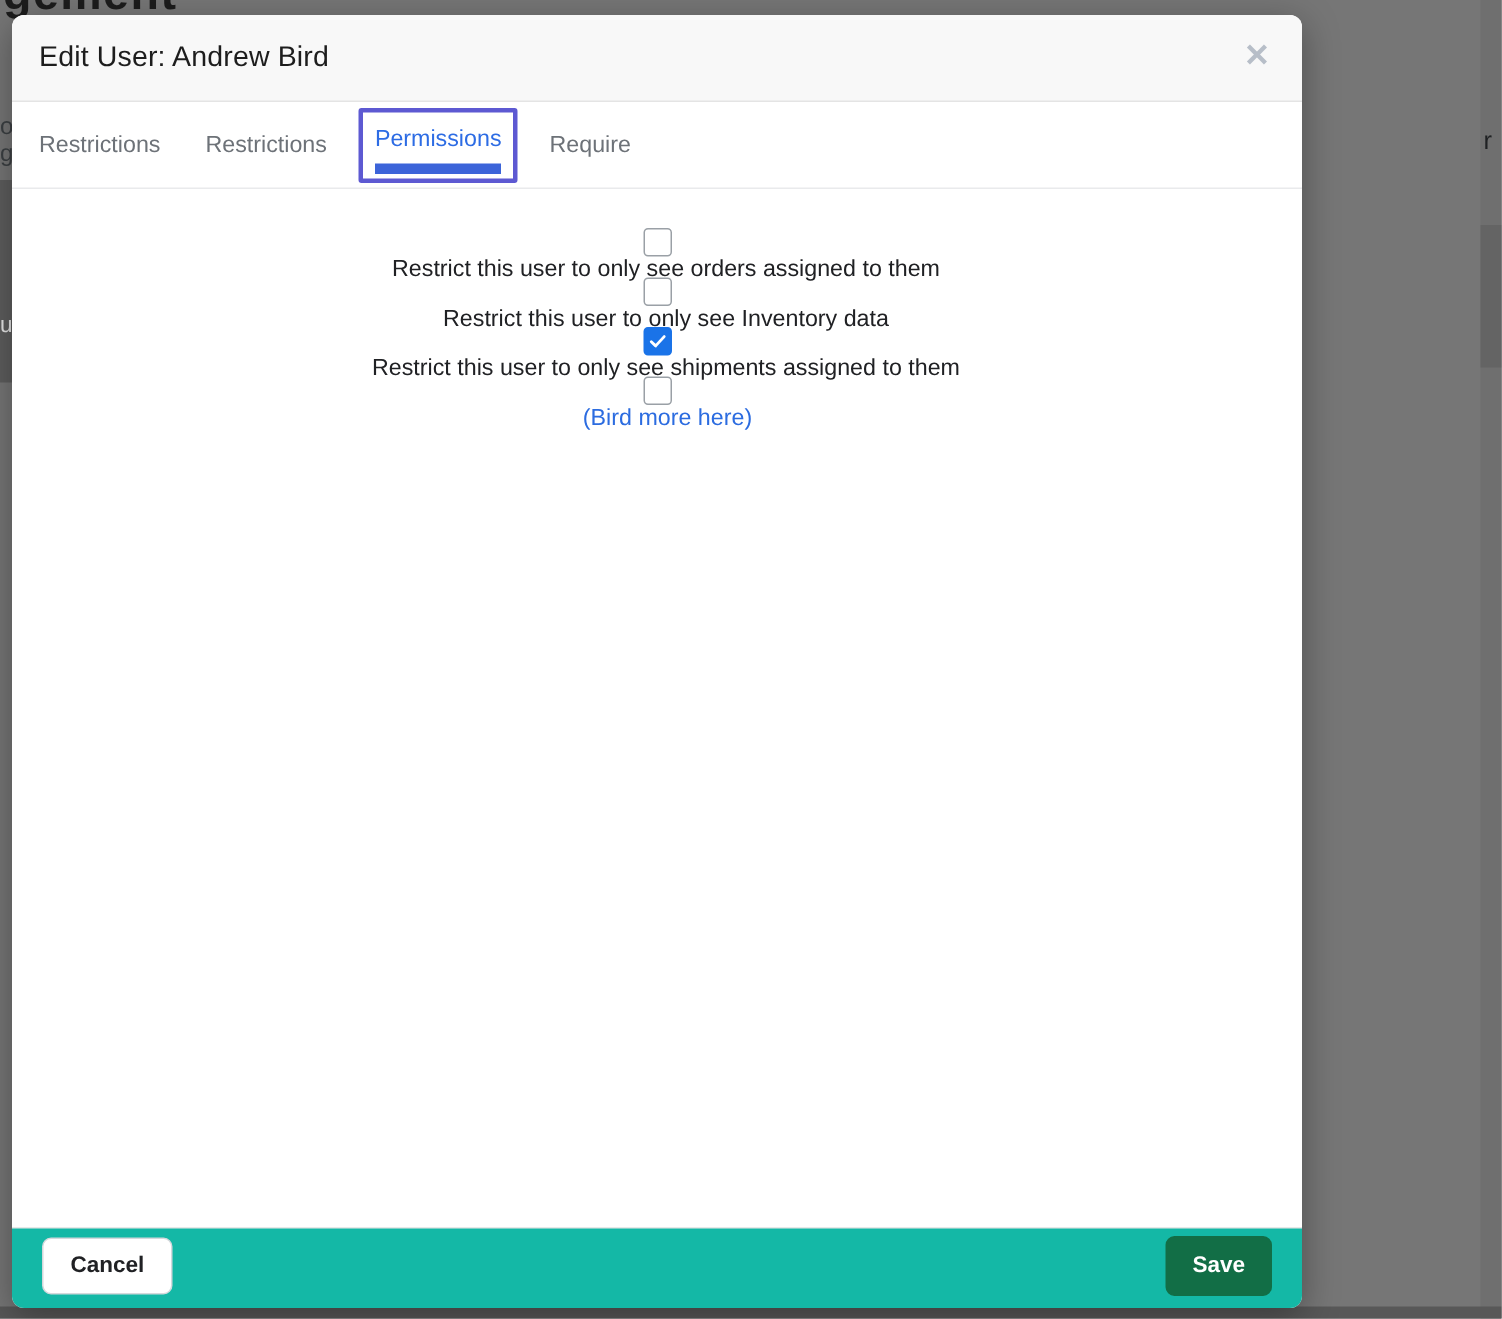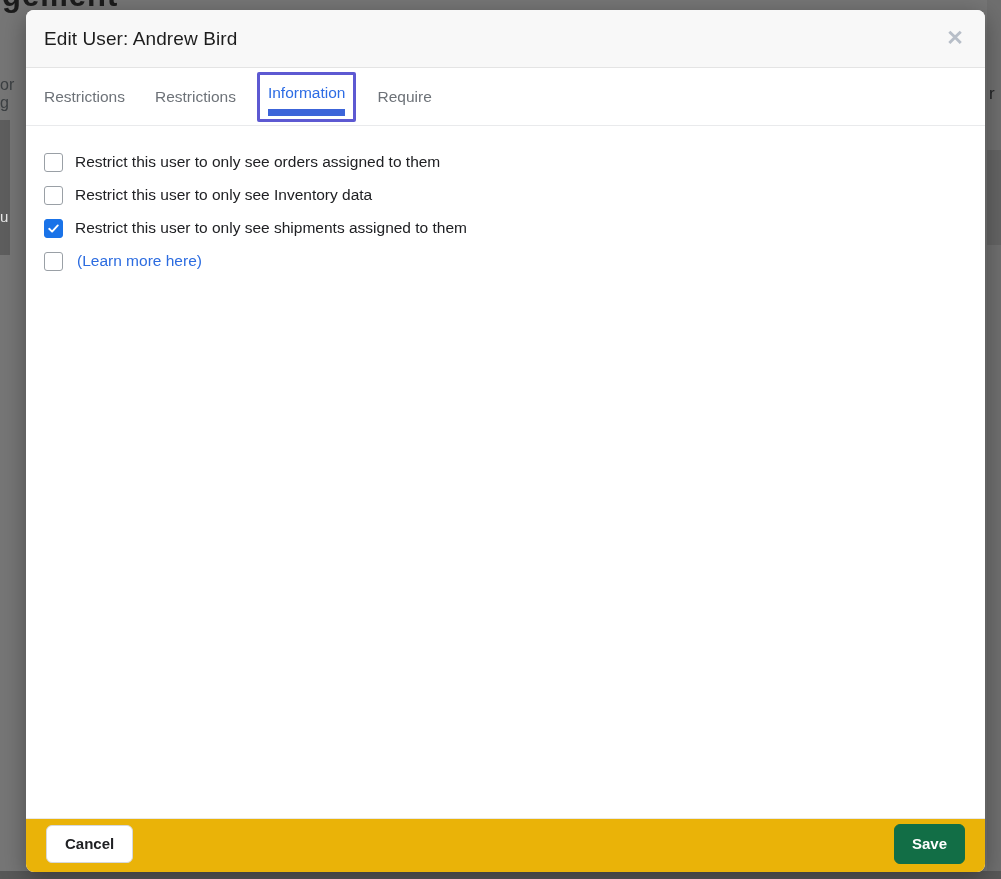--- a/index.html
+++ b/index.html
@@ -25,22 +25,22 @@
     background: #5e5e5e; color: #e8e8e8; font-size: 15px;
     display: flex; align-items: flex-end; padding-bottom: 30px;
   }
   .bd-right-col { position: absolute; top: 0; right: 0; width: 14px; height: 879px; background: #6f6f6f; }
   .bd-right-band { position: absolute; top: 150px; right: 0; width: 14px; height: 95px; background: #646464; }
   .bd-right-frag { position: absolute; top: 84px; left: 989px; font-size: 17px; color: #1f2123; }
   .bd-bottom-strip { position: absolute; bottom: 0; left: 0; width: 100%; height: 8px; background: #585858; }
 
   
   .modal {
-    position: absolute; left: 26px; top: 10px;
-    width: 959px; height: 862px;
+    position: absolute; left: 8px; top: 10px;
+    width: 860px; height: 862px;
     background: #ffffff; border-radius: 8px;
     box-shadow: 0 6px 24px rgba(0,0,0,0.35);
     display: flex; flex-direction: column;
     overflow: hidden;
   }
 
   .modal-header {
     height: 58px; flex: 0 0 58px;
     background: #f8f8f8;
     border-bottom: 1px solid #e4e4e4;
@@ -78,41 +78,41 @@
     display: inline-flex; flex-direction: column; align-items: stretch;
     gap: 7px;
   }
   .tab-active .tab-active-label { font-size: 15.5px; color: #2d6ce4; }
   .tab-underline { height: 7px; background: #3c64d9; width: 100%; }
 
   
   .modal-content { flex: 1 1 auto; padding: 26px 18px 0 18px; background: #fff; }
   .check-row {
     display: flex; align-items: center;
-    margin-bottom: 13px; height: 20px;
+    margin-bottom: 13px; height: 20px; flex-direction: column;
   }
   .checkbox {
     width: 19px; height: 19px; flex: 0 0 19px;
     border: 1.6px solid #9aa0a6; border-radius: 3px;
     background: #fff; cursor: pointer;
     display: inline-flex; align-items: center; justify-content: center;
   }
   .checkbox svg { display: none; }
   .checkbox.checked { background: #1a73e8; border-color: #1a73e8; }
   .checkbox.checked svg { display: block; }
   .check-label { margin-left: 12px; font-size: 15.5px; color: #202124; }
   .learn-link { margin-left: 14px; font-size: 15.5px; color: #2c6ce0; text-decoration: none; cursor: pointer; }
 
   
   .modal-footer {
     flex: 0 0 54px; height: 54px;
     border-top: 1px solid #e8e8e8;
     display: flex; align-items: center; justify-content: space-between;
     padding: 0 20px 4px 20px;
-    background: #eab308;
+    background: #14b8a6;
   }
   .btn {
     font-family: "Liberation Sans", sans-serif;
     font-size: 15px; font-weight: 600;
     border-radius: 6px; cursor: pointer;
     padding: 9px 18px; line-height: 1.2;
   }
   .btn-cancel {
     background: #fff; color: #202124;
     border: 1px solid #d5d8dc;
@@ -141,21 +141,21 @@
 
   <div class="modal-header">
     <span class="modal-title">Edit User: Andrew Bird</span>
     <button class="close-btn">✕</button>
   </div>
 
   <nav class="tab-bar">
     <div class="tab">Restrictions</div>
     <div class="tab">Restrictions</div>
     <div class="tab tab-active">
-      <span class="tab-active-label">Information</span>
+      <span class="tab-active-label">Permissions</span>
       <span class="tab-underline"></span>
     </div>
     <div class="tab">Require</div>
   </nav>
 
   <div class="modal-content">
     <div>
         <div class="check-row">
     <span class="checkbox">
       
@@ -176,21 +176,21 @@
         <path d="M2.2 6.8 L5.1 9.6 L10.8 3.4" fill="none" stroke="#ffffff" stroke-width="1.9" stroke-linecap="round" stroke-linejoin="round"></path>
       </svg>
     </span>
     <span class="check-label">Restrict this user to only see shipments assigned to them</span>
 
   </div>
         <div class="check-row">
     <span class="checkbox">
       
     </span>
-    <a class="learn-link">(Learn more here)</a>
+    <a class="learn-link">(Bird more here)</a>
   </div>
       </div>
   </div>
 
   <div class="modal-footer">
     <button class="btn btn-cancel">Cancel</button>
     <button class="btn btn-save">Save</button>
   </div>
 
 </div>

